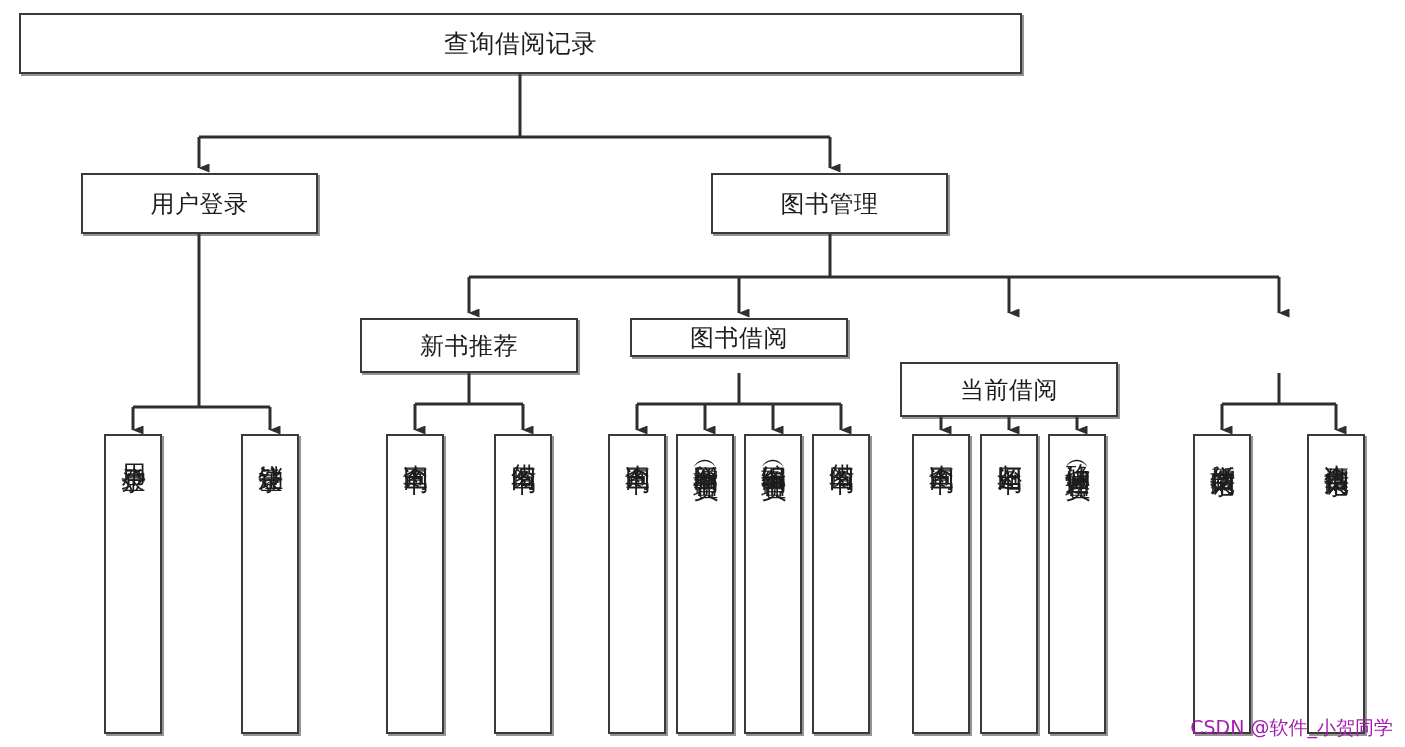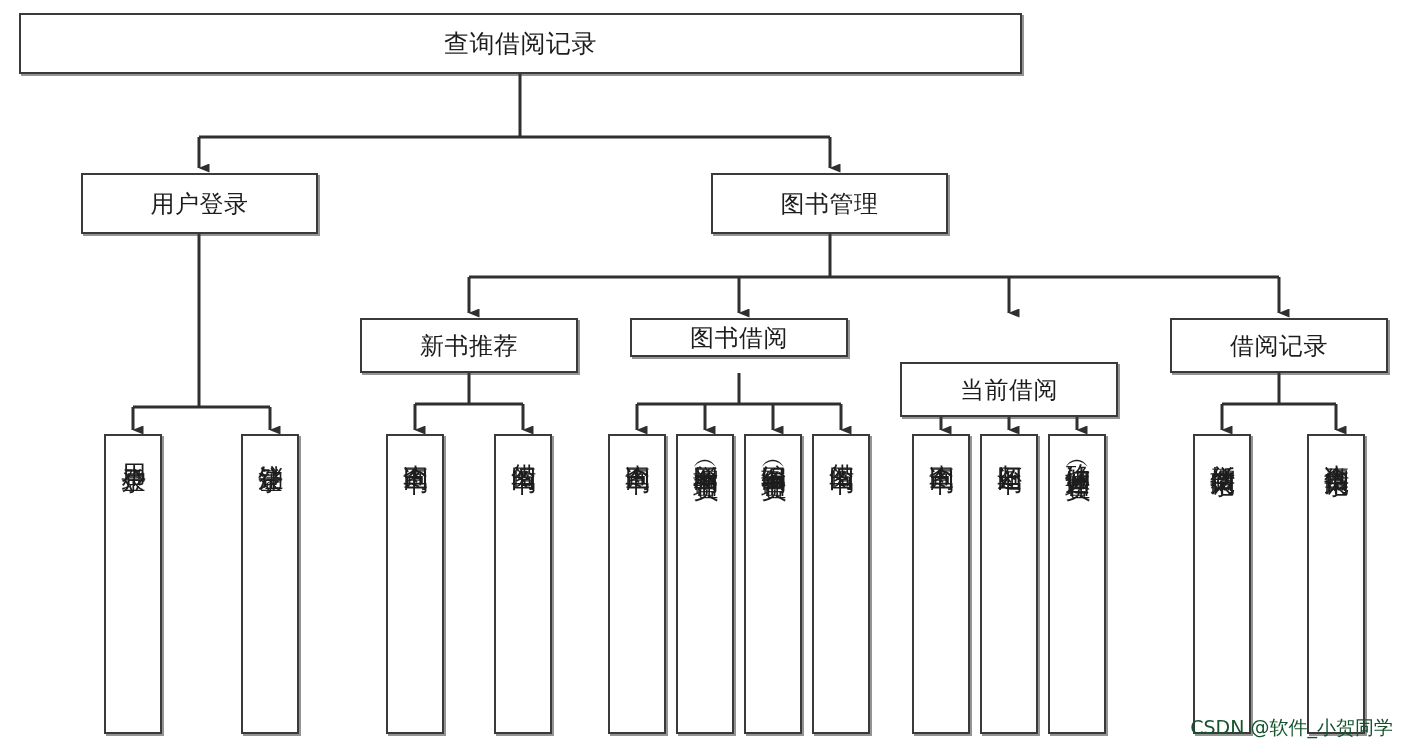--- a/index.html
+++ b/index.html
@@ -65,21 +65,21 @@
     letter-spacing: 2px;
     white-space: normal;
     max-height: 100%;
   }
   
   #watermark {
     position: absolute;
     right: 12px;
     bottom: 6px;
     font-size: 19px;
-    color: #14532d;
+    color: #a21caf;
     white-space: nowrap;
     user-select: none;
   }
 </style>
 </head>
 <body>
 
 <div id="canvas">
 
   <svg id="connectors" viewBox="0 0 1405 747" width="1405" height="747" xmlns="http://www.w3.org/2000/svg">
@@ -152,23 +152,20 @@
   </div>
 
   <div class="node branch" style="left:630px; top:318px; width:218px; height:39px;">
     <span class="label">图书借阅</span>
   </div>
 
   <div class="node branch" style="left:900px; top:318px; width:218px; height:55px;margin-top:44px;">
     <span class="label">当前借阅</span>
   </div>
 
-  <div class="node branch" style="left:1170px; top:318px; width:218px; height:55px;">
-    <span class="label">借阅记录</span>
-  </div>
 
   <div class="node leaf" style="left:104px; top:434px; width:58px; height:300px;">
     <span class="label">用户登录</span>
   </div>
 
   <div class="node leaf" style="left:241px; top:434px; width:58px; height:300px;">
     <span class="label">注销登录</span>
   </div>
 
   <div class="node leaf" style="left:386px; top:434px; width:58px; height:300px;">

